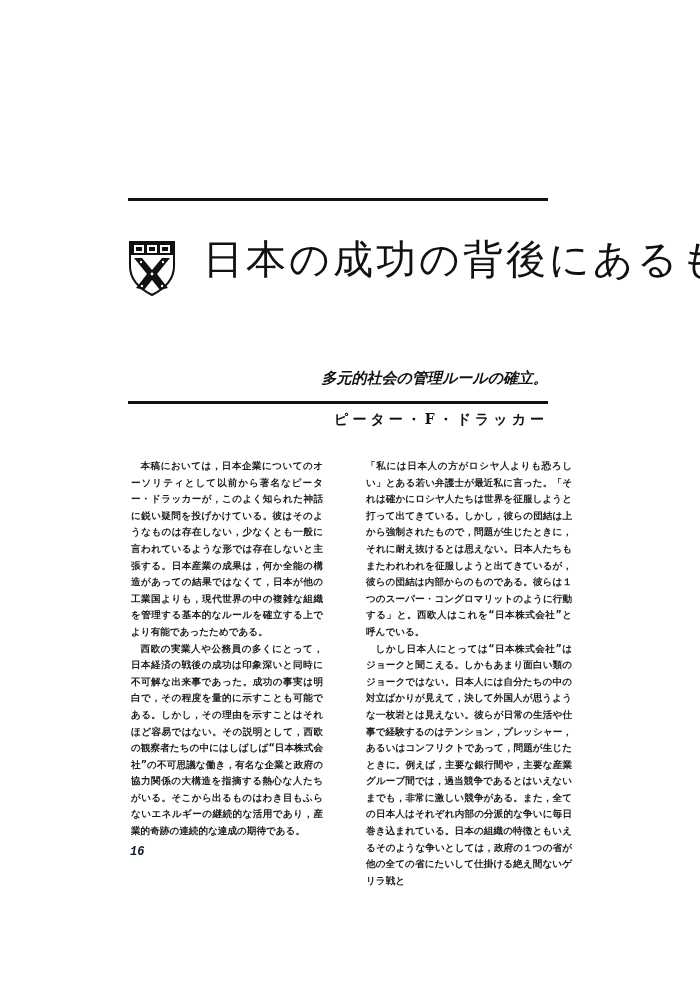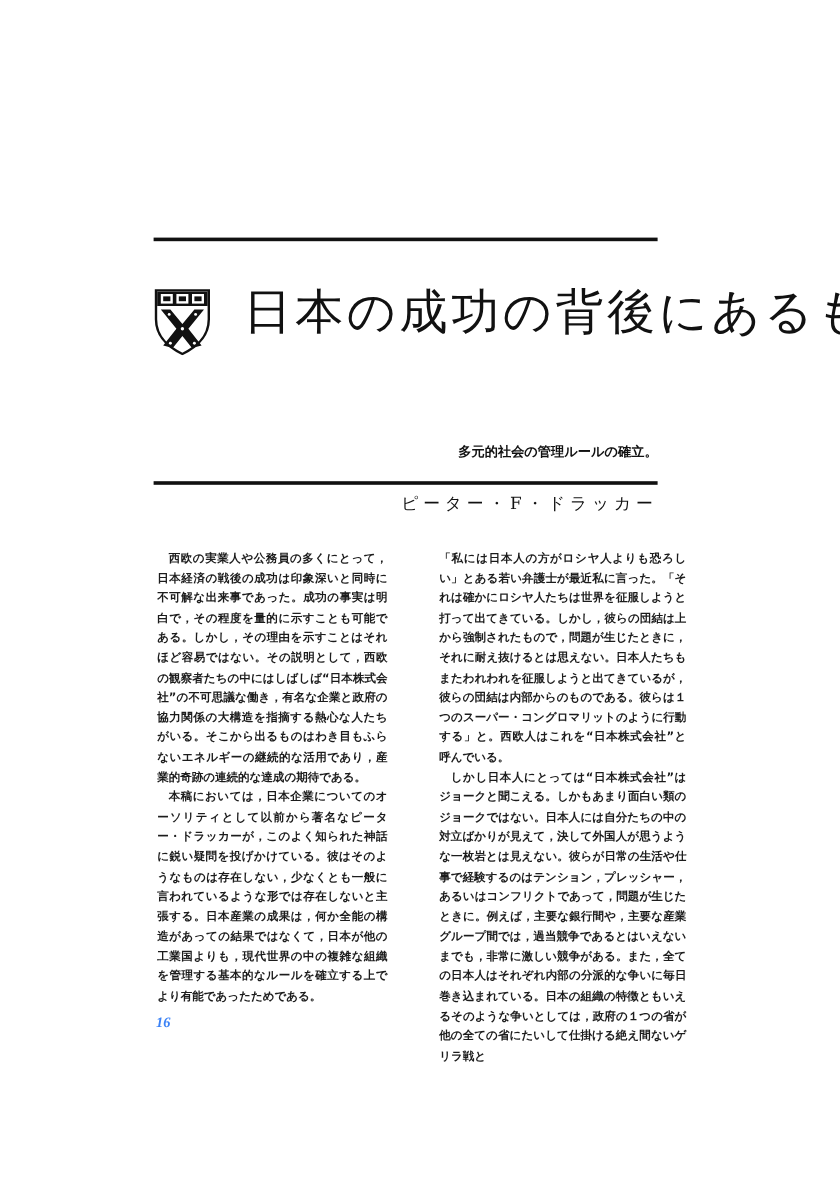--- a/index.html
+++ b/index.html
@@ -9,35 +9,35 @@
     }
     .rule { position: absolute; left: 128px; width: 420px; height: 3px; background: #111; }
     .rule.top { top: 198px; }
     .rule.mid { top: 401px; }
     .logo { position: absolute; left: 128px; top: 240px; width: 48px; height: 56px; }
     .title {
       position: absolute; left: 203px; top: 232px; font-size: 40px; letter-spacing: 3px;
       font-family: "DejaVu Serif", serif; color: #111; white-space: nowrap; font-weight: 400;
     }
     .subtitle {
-      position: absolute; right: 152px; top: 369px; font-size: 11px; font-weight: bold;
-      font-family: "DejaVu Sans", sans-serif; color: #111; white-space: nowrap;
+      position: absolute; right: 152px; top: 369px; font-size: 15px; font-weight: bold;
+      font-family: "DejaVu Sans", sans-serif; color: #111; white-space: nowrap; font-style: italic;
     }
     .author {
-      position: absolute; right: 152px; top: 411px; font-size: 14px; letter-spacing: 4px; font-weight: normal;
+      position: absolute; right: 152px; top: 411px; font-size: 14px; letter-spacing: 4px; font-weight: bold;
       font-family: "DejaVu Serif", serif; color: #111; white-space: nowrap;
     }
     .col { position: absolute; top: 458px; font-size: 9.6px; line-height: 16.6px; color: #1c1c1c;
       font-family: "DejaVu Sans", sans-serif; font-weight: bold; }
     .col.left { left: 131px; width: 192px; }
     .col.right { left: 352px; width: 206px; margin-left: 14px; }
     .col p { margin: 0; text-indent: 1em; text-align: justify; }
     .col p.noindent { text-indent: 0; }
     .folio { position: absolute; left: 130px; top: 845px; font-size: 12px; font-style: italic; font-weight: bold;
-      font-family: Liberation Serif, serif; color: #3b82f6; }
+      font-family: Liberation Mono, monospace; color: #0f172a; }
   </style>
 </head>
 <body>
 
 <div class="rule top"></div>
 
 <svg class="logo" viewBox="0 0 48 56">
   <path d="M2 2 H46 V26 C46 42 34 50 24 55 C14 50 2 42 2 26 Z" fill="#fff" stroke="#111" stroke-width="2"></path>
   <rect x="3" y="3" width="42" height="12" fill="#111"></rect>
   <rect x="6" y="5" width="10" height="8" fill="#fff"></rect>
@@ -56,22 +56,22 @@
 
 <h1 class="title" style="margin:0">日本の成功の背後にあるもの</h1>
 
 <div class="subtitle">多元的社会の管理ルールの確立。</div>
 
 <div class="rule mid"></div>
 
 <div class="author">ピーター・F・ドラッカー</div>
 
 <div class="col left">
+  <p>本稿においては，日本企業についてのオーソリティとして以前から著名なピーター・ドラッカーが，このよく知られた神話に鋭い疑問を投げかけている。彼はそのようなものは存在しない，少なくとも一般に言われているような形では存在しないと主張する。日本産業の成果は，何か全能の構造があっての結果ではなくて，日本が他の工業国よりも，現代世界の中の複雑な組織を管理する基本的なルールを確立する上でより有能であったためである。</p>
   <p>西欧の実業人や公務員の多くにとって，日本経済の戦後の成功は印象深いと同時に不可解な出来事であった。成功の事実は明白で，その程度を量的に示すことも可能である。しかし，その理由を示すことはそれほど容易ではない。その説明として，西欧の観察者たちの中にはしばしば“日本株式会社”の不可思議な働き，有名な企業と政府の協力関係の大構造を指摘する熱心な人たちがいる。そこから出るものはわき目もふらないエネルギーの継続的な活用であり，産業的奇跡の連続的な達成の期待である。</p>
-  <p>本稿においては，日本企業についてのオーソリティとして以前から著名なピーター・ドラッカーが，このよく知られた神話に鋭い疑問を投げかけている。彼はそのようなものは存在しない，少なくとも一般に言われているような形では存在しないと主張する。日本産業の成果は，何か全能の構造があっての結果ではなくて，日本が他の工業国よりも，現代世界の中の複雑な組織を管理する基本的なルールを確立する上でより有能であったためである。</p>
 </div>
 
 <div class="col right">
   <p class="noindent">「私には日本人の方がロシヤ人よりも恐ろしい」とある若い弁護士が最近私に言った。「それは確かにロシヤ人たちは世界を征服しようと打って出てきている。しかし，彼らの団結は上から強制されたもので，問題が生じたときに，それに耐え抜けるとは思えない。日本人たちもまたわれわれを征服しようと出てきているが，彼らの団結は内部からのものである。彼らは１つのスーパー・コングロマリットのように行動する」と。西欧人はこれを“日本株式会社”と呼んでいる。</p>
   <p>しかし日本人にとっては“日本株式会社”はジョークと聞こえる。しかもあまり面白い類のジョークではない。日本人には自分たちの中の対立ばかりが見えて，決して外国人が思うような一枚岩とは見えない。彼らが日常の生活や仕事で経験するのはテンション，プレッシャー，あるいはコンフリクトであって，問題が生じたときに。例えば，主要な銀行間や，主要な産業グループ間では，過当競争であるとはいえないまでも，非常に激しい競争がある。また，全ての日本人はそれぞれ内部の分派的な争いに毎日巻き込まれている。日本の組織の特徴ともいえるそのような争いとしては，政府の１つの省が他の全ての省にたいして仕掛ける絶え間ないゲリラ戦と</p>
 </div>
 
 <div class="folio">16</div>
 
 </body></html>

